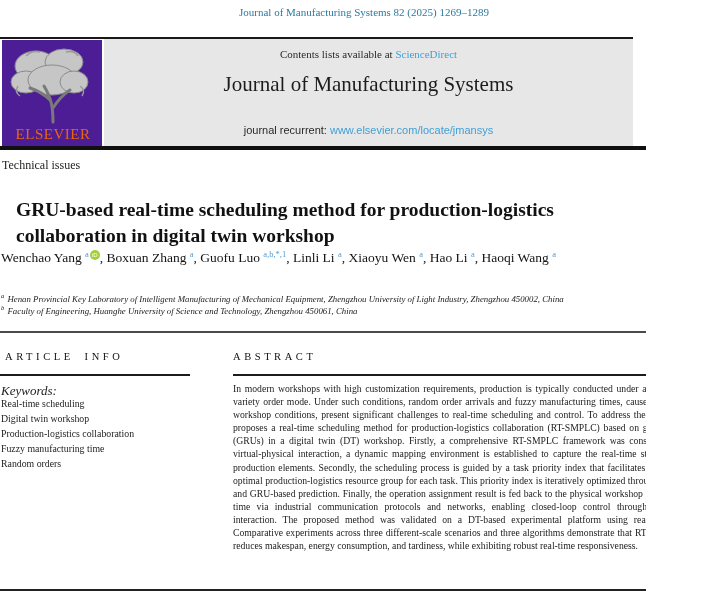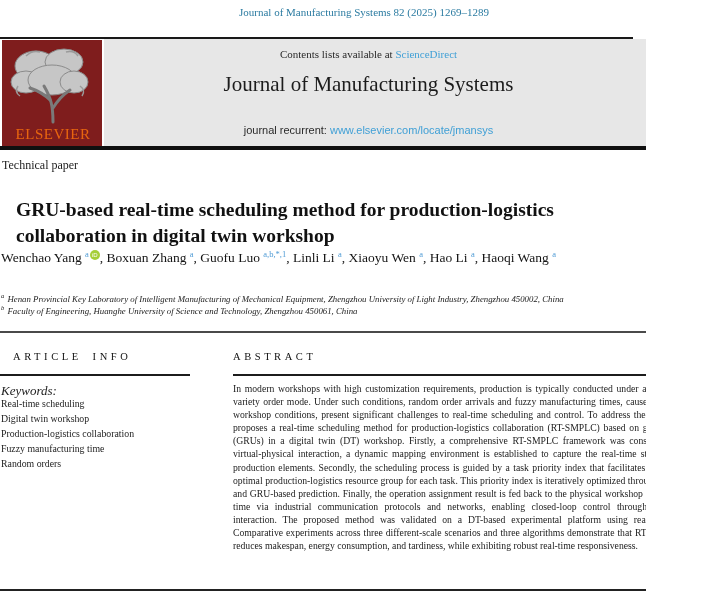--- a/index.html
+++ b/index.html
@@ -13,29 +13,29 @@
     font-size:11px; color:#2b7ba1;
   }
   .rule-top   { position:absolute; top:37px; left:0; width:633px; height:2px; background:#191919; }
   .rule-thick { position:absolute; top:146px; left:0; width:728px; height:4px; background:#101010; }
   .rule-block { position:absolute; top:331px; left:0; width:728px; height:2px; background:#4a4a4a; }
   .rule-left  { position:absolute; top:374px; left:0; width:190px; height:1.5px; background:#1c1c1c; }
   .rule-right { position:absolute; top:374px; left:233px; width:492px; height:1.5px; background:#1c1c1c; }
   .rule-bottom{ position:absolute; top:589px; left:0; width:728px; height:1.5px; background:#222; }
 
   
-  .banner { position:absolute; top:39px; left:104px; width:529px; height:107px; background:#e7e7e7;padding-left:25px; }
+  .banner { position:absolute; top:39px; left:104px; width:529px; height:107px; background:#e7e7e7; }
   .contents-line { position:absolute; top:9px; left:0; width:529px; text-align:center; font-size:11px; color:#2a2a2a; }
   .link { color:#41a0d6; }
   .journal-title { position:absolute; top:33px; left:0; width:529px; text-align:center; font-size:21px; color:#1c1c1c; }
   .homepage-line { position:absolute; top:85px; left:0; width:529px; text-align:center;
     font-size:11px; font-family:"Liberation Sans", sans-serif; color:#2a2a2a; }
 
   
-  .elsevier { position:absolute; top:40px; left:2px; width:100px; height:106px; background:#7f1d1d; }
+  .elsevier { position:absolute; top:40px; left:2px; width:100px; height:106px; background:#4c1d95; }
   .elsevier svg { position:absolute; top:2px; left:4px; }
   .elsevier-word {
     position:absolute; bottom:3px; left:1px; width:100px; text-align:center;
     font-size:15px; letter-spacing:0.5px; color:#e8650f; font-family:"Liberation Serif", serif;
   }
 
   
   .cover { position:absolute; top:40px; left:646px; width:71px; height:106px; overflow:hidden;
     background:linear-gradient(180deg,#20241a 0%,#2e3220 12%,#5c5f3c 32%,#73764b 58%,#7f815a 100%); }
   .cover-emblem { position:absolute; top:4px; left:4px; width:7px; height:9px; background:#d8d8cc;
@@ -78,21 +78,21 @@
     font-family:"Liberation Sans", sans-serif; vertical-align:super; margin-left:1px; }
 
   
   .affiliations { position:absolute; top:294px; left:1px; width:720px; font-size:8.8px;
     font-style:italic; line-height:11.5px; color:#222; }
   .affil-marker { font-size:6.5px; vertical-align:super; line-height:0; margin-right:1px; }
 
   
   .col-heading { position:absolute; top:351px; font-size:10.5px; letter-spacing:0.34em;
     word-spacing:0.45em; color:#111; }
-  .h-info { left:13px; } .h-abs { left:233px; }
+  .h-info { left:5px; } .h-abs { left:233px; }
   .keywords-label { position:absolute; top:383px; left:1px; font-size:13px; font-style:italic; color:#222; }
   .keywords-list { position:absolute; top:396px; left:1px; width:200px; font-size:9.8px; line-height:15px; color:#1b1b1b; }
   .abstract-text { position:absolute; top:382px; left:233px; width:492px; font-size:9.7px;
     line-height:13.1px; text-align:justify; color:#1b1b1b; }
 </style>
 </head>
 <body>
 
 <div class="page">
 
@@ -140,21 +140,21 @@
     <div class="cover-emblem"></div>
     <div class="cover-journal-of">JOURNAL OF</div>
     <div class="cover-line1">MANUFACTURING</div>
     <div class="cover-line2">SYSTEMS</div>
     <div class="cover-m"></div>
     <div class="cover-sme">sme</div>
   </div>
 
   <div class="rule-thick"></div>
 
-  <div class="type-label">Technical paper</div>
+  <div class="type-label">Technical issues</div>
 
   <h1 class="title" style="margin:15px;font-weight:bold;">GRU-based real-time scheduling method for production-logistics collaboration in digital twin workshop</h1>
 
   <div class="badge">
     <div class="badge-circle">
       <div class="badge-bookmark"></div>
     </div>
     <div class="badge-text">
       <span>Check for</span><br>
       <span>updates</span>

